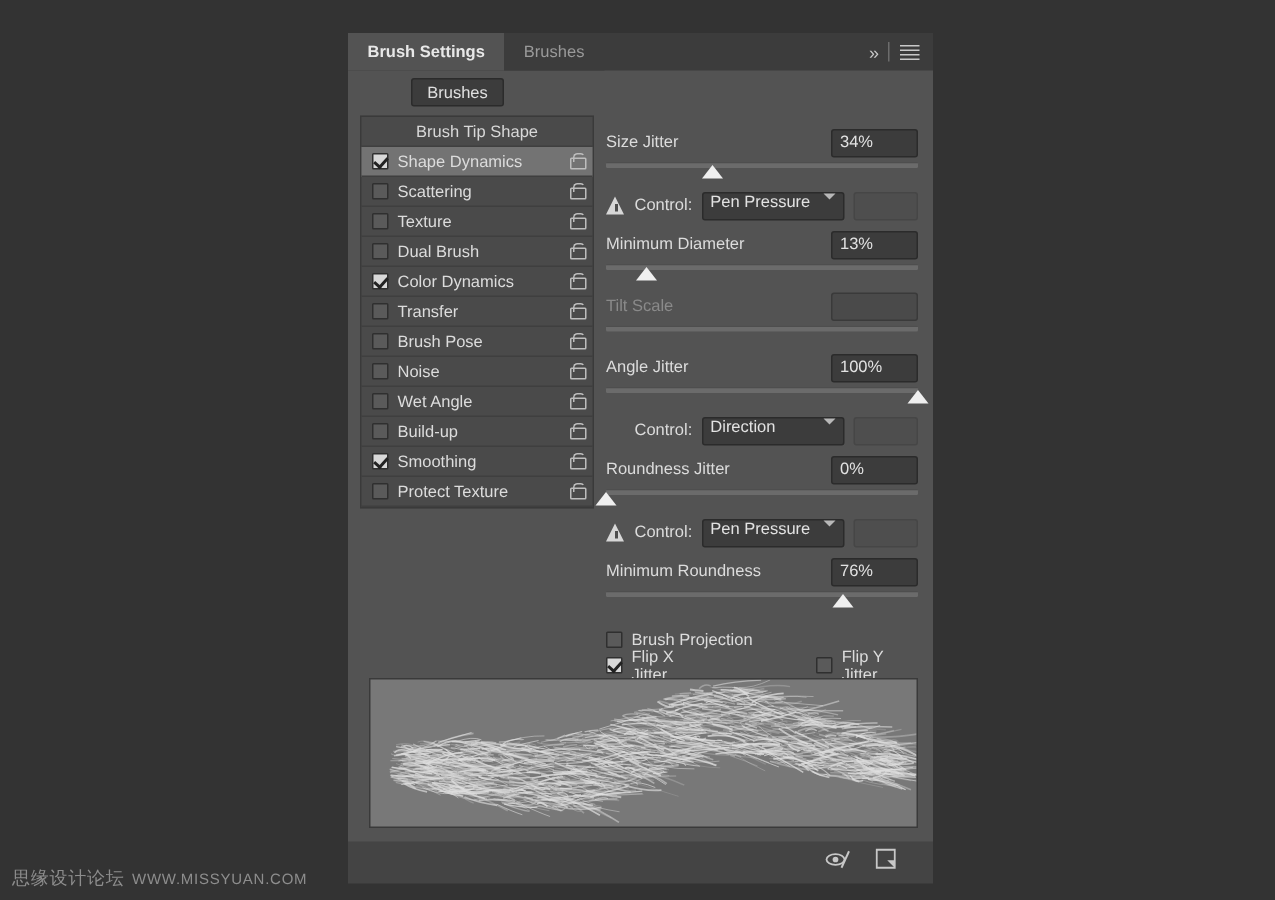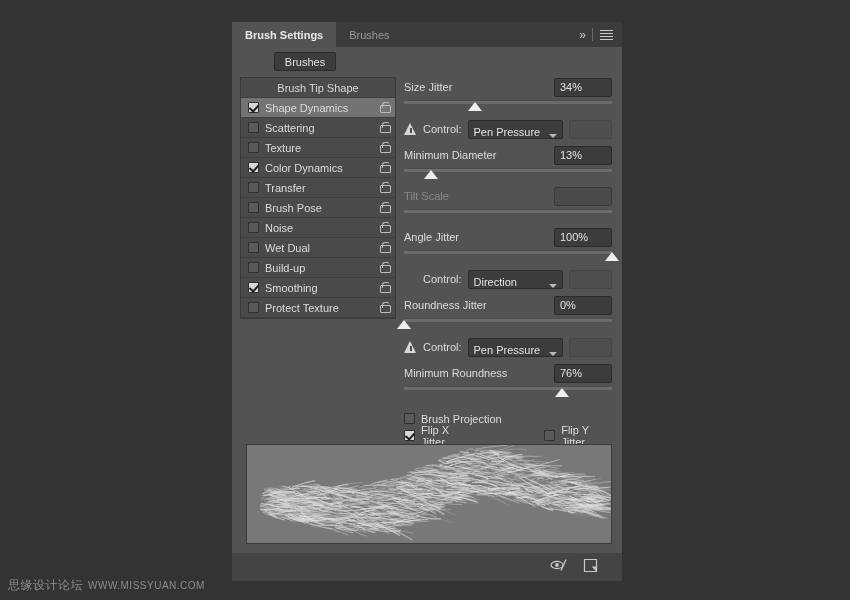--- a/index.html
+++ b/index.html
@@ -125,21 +125,21 @@
 
   
   #controls {
     flex: 1; padding: 0 0 0 8px; margin-right: 10px;
     position: relative;
   }
   .row-label {
     display: flex; align-items: center; justify-content: space-between;
     height: 20px; margin-top: 6px;
   }
-  .row-label:first-child { margin-top: 0; }
+  .row-label:first-child { margin-top: 8px; }
   .lbl { font-size: 11px; color: #dcdcdc; white-space: nowrap; }
   .lbl.disabled { color: #8a8a8a; }
   .valbox {
     width: 58px; height: 19px;
     background: #3c3c3c;
     border: 1px solid #2b2b2b;
     border-radius: 2px;
     color: #e2e2e2; font-size: 11px;
     display: flex; align-items: center;
     padding-left: 5px;
@@ -184,21 +184,21 @@
     content: ""; position: absolute;
     left: 5.5px; top: 4.5px; width: 2px; height: 5px;
     background: #4e4e4e;
   }
   .ctrl-label { font-size: 11px; color: #dcdcdc; }
   .dropdown {
     height: 19px; width: 95px;
     background: #3c3c3c;
     border: 1px solid #2b2b2b;
     border-radius: 2px;
-    display: flex; align-items: flex-end; justify-content: space-between;
+    display: flex; align-items: flex-start; justify-content: space-between;
     padding: 0 5px;
     color: #e2e2e2; font-size: 11px;
     cursor: default;
   }
   .dd-chev {
     width: 0; height: 0;
     border-left: 4px solid transparent;
     border-right: 4px solid transparent;
     border-top: 4px solid #b8b8b8;
     margin-left: 4px;
@@ -296,20 +296,25 @@
           <span class="cb"></span>
           <span class="side-label">Scattering</span>
           <span class="lock"></span>
         </div>
         <div class="side-item">
           <span class="cb"></span>
           <span class="side-label">Texture</span>
           <span class="lock"></span>
         </div>
         <div class="side-item">
+          <span class="cb"></span>
+          <span class="side-label">Dual Brush</span>
+          <span class="lock"></span>
+        </div>
+        <div class="side-item">
           <span class="cb checked"></span>
           <span class="side-label">Color Dynamics</span>
           <span class="lock"></span>
         </div>
         <div class="side-item">
           <span class="cb"></span>
           <span class="side-label">Transfer</span>
           <span class="lock"></span>
         </div>
         <div class="side-item">
@@ -317,21 +322,21 @@
           <span class="side-label">Brush Pose</span>
           <span class="lock"></span>
         </div>
         <div class="side-item">
           <span class="cb"></span>
           <span class="side-label">Noise</span>
           <span class="lock"></span>
         </div>
         <div class="side-item">
           <span class="cb"></span>
-          <span class="side-label">Wet Dual</span>
+          <span class="side-label">Wet Angle</span>
           <span class="lock"></span>
         </div>
         <div class="side-item">
           <span class="cb"></span>
           <span class="side-label">Build-up</span>
           <span class="lock"></span>
         </div>
         <div class="side-item">
           <span class="cb checked"></span>
           <span class="side-label">Smoothing</span>

